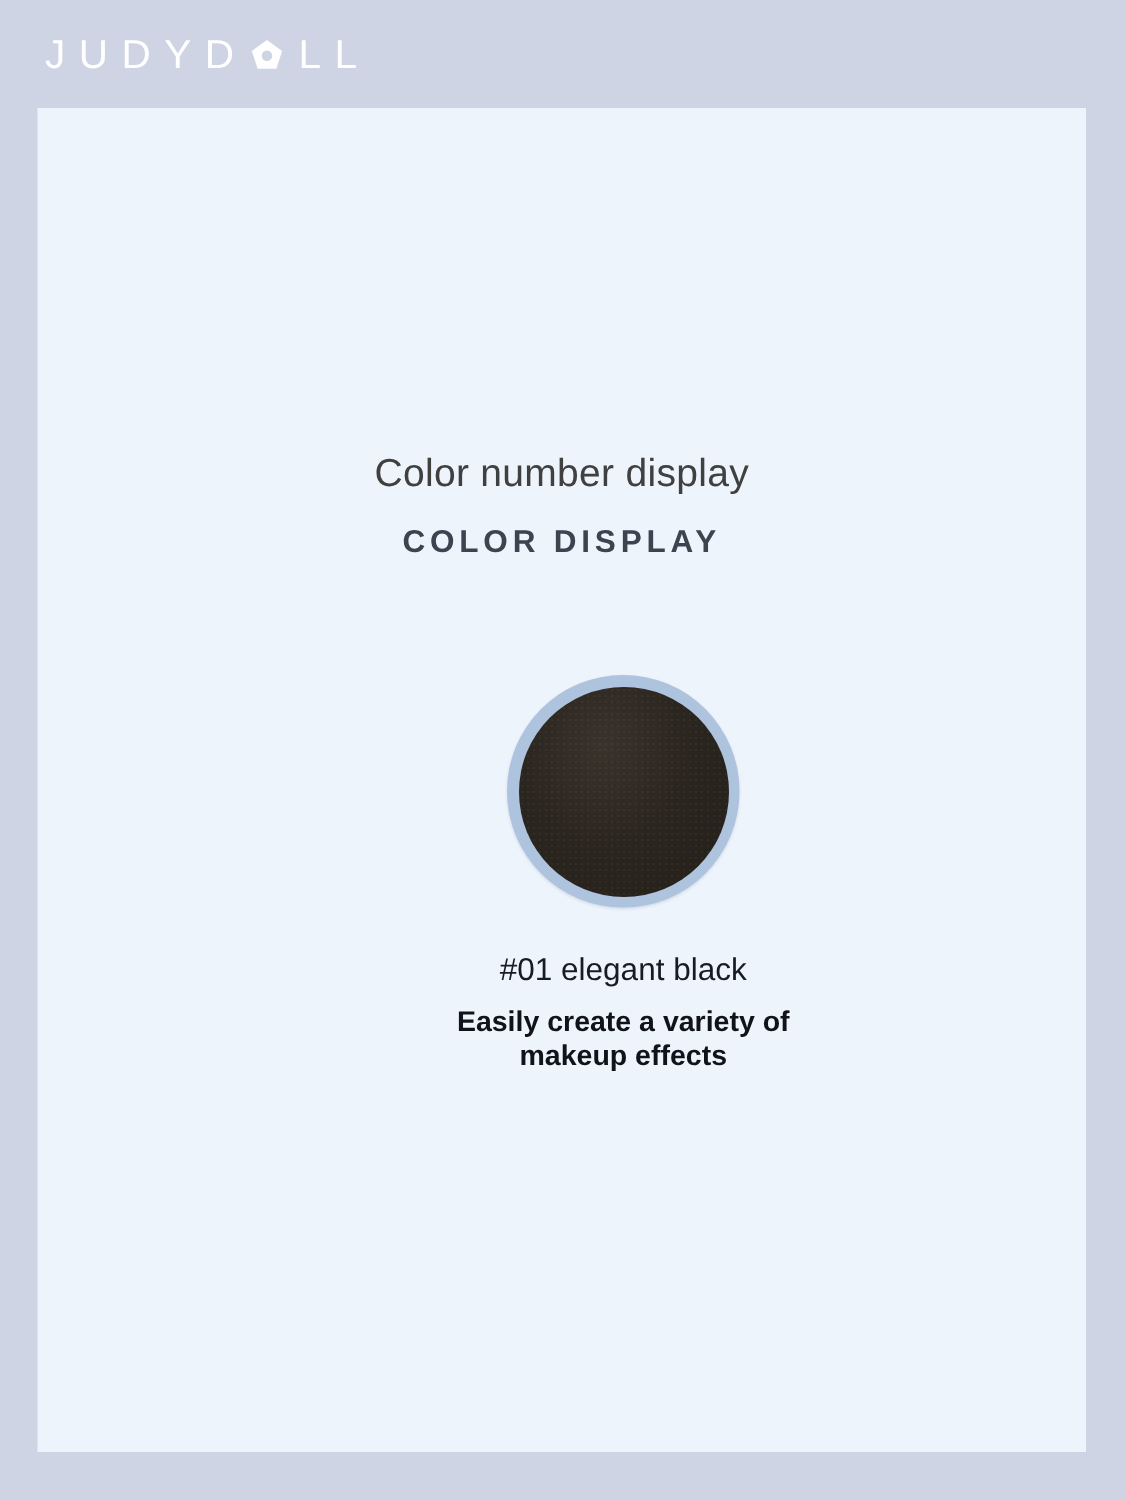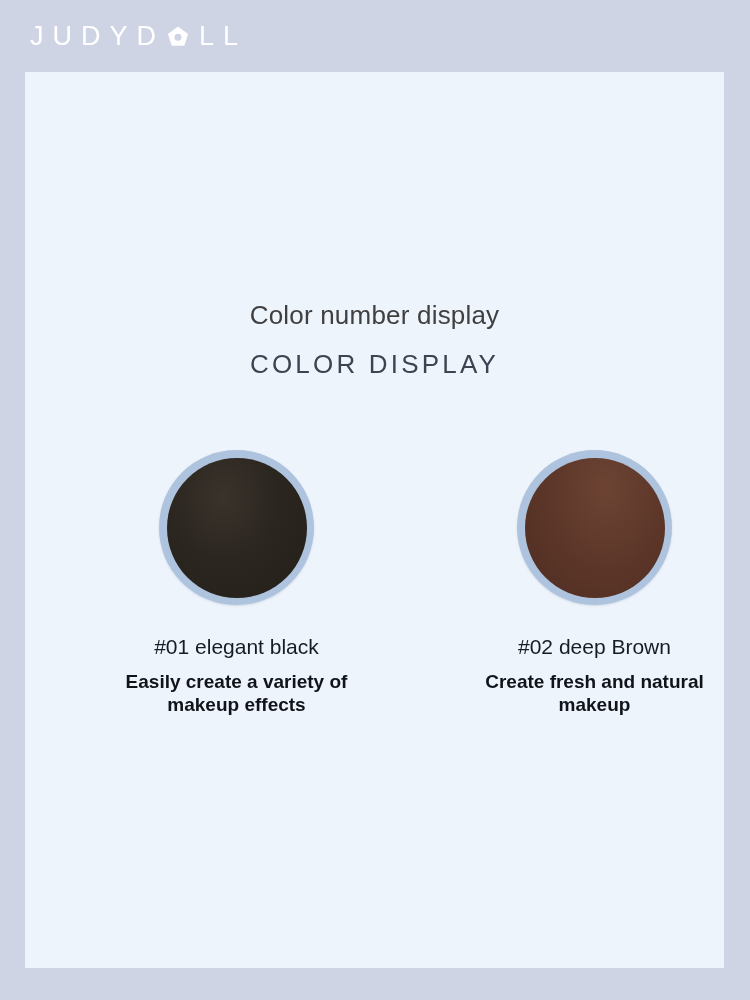--- a/index.html
+++ b/index.html
@@ -71,22 +71,22 @@
   }
   .heading-main {
     font-size: 26px;
     font-weight: 400;
     color: #404040;
     letter-spacing: 0.2px;
     line-height: 1.2;
   }
   .heading-sub {
     margin-top: 18px;
-    font-size: 26px;
-    font-weight: 400;
+    font-size: 21px;
+    font-weight: 700;
     color: #3b4450;
     letter-spacing: 3.2px;
     line-height: 1.2;
   }
 
   
   .swatch-row {
     position: absolute;
     left: 16px;
     top: 378px;
@@ -183,22 +183,15 @@
   <div class="swatch-row">
 
     <div class="swatch-col">
       <div class="swatch-ring">
         <div class="swatch-pan pan-black"></div>
       </div>
       <div class="swatch-name">#01 elegant black</div>
       <div class="swatch-desc">Easily create a variety of makeup effects</div>
     </div>
 
-    <div class="swatch-col">
-      <div class="swatch-ring">
-        <div class="swatch-pan pan-brown"></div>
-      </div>
-      <div class="swatch-name">#02 deep Brown</div>
-      <div class="swatch-desc">Create fresh and natural makeup</div>
-    </div>
 
   </div>
 </div>
 
 </body></html>

